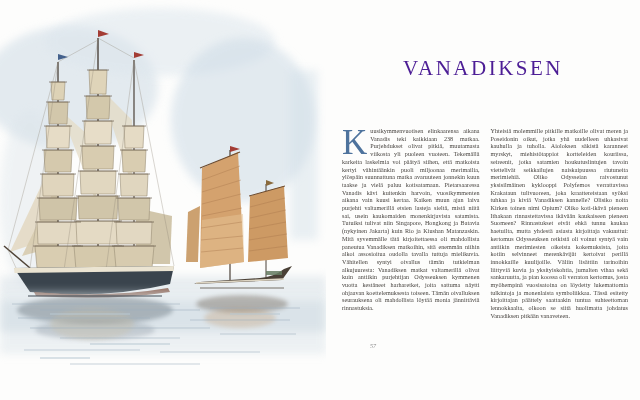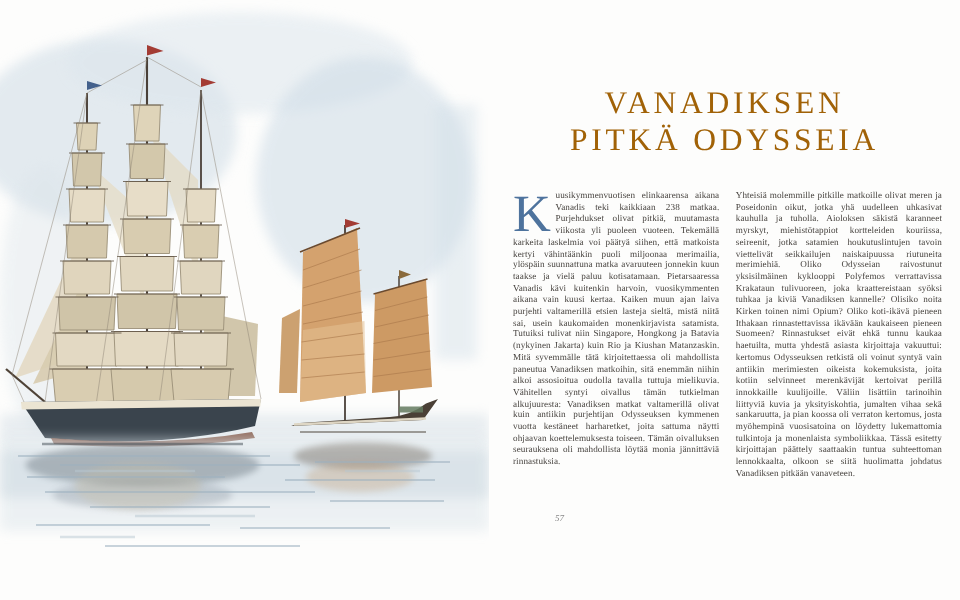--- a/index.html
+++ b/index.html
@@ -3,21 +3,21 @@
 <meta charset="utf-8">
 <style>
   html,body{margin:0;padding:0;background:#ffffff;}
   .spread{
     position:relative;width:640px;height:400px;background:#fdfdfc;
     overflow:hidden;font-family:"Liberation Serif","DejaVu Serif",serif;
   }
   .illustration{position:absolute;left:0;top:0;width:326px;height:400px;}
   .right-page{position:absolute;left:326px;top:0;width:314px;height:400px;}
   .title{
-    margin:56px 0 0 0;text-align:center;color:#a16207;
+    margin:56px 0 0 0;text-align:center;color:#4c1d95;
     font-size:21px;line-height:25px;letter-spacing:2.5px;font-weight:400;
   }
   .columns{
     position:absolute;left:16px;right:12px;top:128px;
     display:flex;gap:11px;
   }
   .col{
     flex:1;font-size:6.1px;line-height:7.7px;text-align:justify;
     color:#47433f;letter-spacing:0.05px;
   }
@@ -152,21 +152,20 @@
       <path d="M28,296 H162" stroke="#3f4a52" stroke-width="1.8" opacity="0.5" fill="none"></path>
       <path d="M200,288 H284" stroke="#3f3428" stroke-width="1.4" opacity="0.45" fill="none"></path>
       <path d="M12,304 H180 M40,310 H200 M210,308 H300 M18,318 H150 M190,320 H290 M30,328 H210 M60,338 H180 M220,334 H296 M24,350 H140 M160,352 H260 M70,364 H200" stroke="#9db1c0" stroke-width="1.2" opacity="0.55" fill="none"></path>
       <path d="M50,314 H130 M230,314 H280 M90,344 H170 M40,358 H90" stroke="#b7c7d2" stroke-width="1.8" opacity="0.5" fill="none"></path>
     </g>
   </svg>
 
   <div class="right-page">
     <h1 class="title">
       <span>VANADIKSEN</span><br>
-      <span>PITKÄ ODYSSEIA</span>
     </h1>
 
     <div class="columns">
       <div class="col">
         <span class="dropcap">K</span><span>uusikymmenvuotisen elinkaarensa aikana Vanadis teki kaikkiaan 238 matkaa. Purjehdukset olivat pitkiä, muutamasta viikosta yli puoleen vuoteen. Tekemällä karkeita laskelmia voi päätyä siihen, että matkoista kertyi vähintäänkin puoli miljoonaa merimailia, ylöspäin suunnattuna matka avaruuteen jonnekin kuun taakse ja vielä paluu kotisatamaan. Pietarsaaressa Vanadis kävi kuitenkin harvoin, vuosikymmenten aikana vain kuusi kertaa. Kaiken muun ajan laiva purjehti valtamerillä etsien lasteja sieltä, mistä niitä sai, usein kaukomaiden monenkirjavista satamista. Tutuiksi tulivat niin Singapore, Hongkong ja Batavia (nykyinen Jakarta) kuin Rio ja Kiushan Matanzaskin. Mitä syvemmälle tätä kirjoitettaessa oli mahdollista paneutua Vanadiksen matkoihin, sitä enemmän niihin alkoi assosioitua oudolla tavalla tuttuja mielikuvia. Vähitellen syntyi oivallus tämän tutkielman alkujuuresta: Vanadiksen matkat valtamerillä olivat kuin antiikin purjehtijan Odysseuksen kymmenen vuotta kestäneet harharetket, joita sattuma näytti ohjaavan koettelemuksesta toiseen. Tämän oivalluksen seurauksena oli mahdollista löytää monia jännittäviä rinnastuksia.</span>
       </div>
       <div class="col">
         <span>Yhteisiä molemmille pitkille matkoille olivat meren ja Poseidonin oikut, jotka yhä uudelleen uhkasivat kauhulla ja tuholla. Aioloksen säkistä karanneet myrskyt, miehistötappiot kortteleiden kouriissa, seireenit, jotka satamien houkutuslintujen tavoin viettelivät seikkailujen naiskaipuussa riutuneita merimiehiä. Oliko Odysseian raivostunut yksisilmäinen kyklooppi Polyfemos verrattavissa Krakataun tulivuoreen, joka kraattereistaan syöksi tuhkaa ja kiviä Vanadiksen kannelle? Olisiko noita Kirken toinen nimi Opium? Oliko koti-ikävä pieneen Ithakaan rinnastettavissa ikävään kaukaiseen pieneen Suomeen? Rinnastukset eivät ehkä tunnu kaukaa haetuilta, mutta yhdestä asiasta kirjoittaja vakuuttui: kertomus Odysseuksen retkistä oli voinut syntyä vain antiikin merimiesten oikeista kokemuksista, joita kotiin selvinneet merenkävijät kertoivat perillä innokkaille kuulijoille. Väliin lisättiin tarinoihin liittyviä kuvia ja yksityiskohtia, jumalten vihaa sekä sankaruutta, ja pian koossa oli verraton kertomus, josta myöhempinä vuosisatoina on löydetty lukemattomia tulkintoja ja monenlaista symboliikkaa. Tässä esitetty kirjoittajan päättely saattaakin tuntua suhteettoman lennokkaalta, olkoon se siitä huolimatta johdatus Vanadiksen pitkään vanaveteen.</span>
       </div>
     </div>

